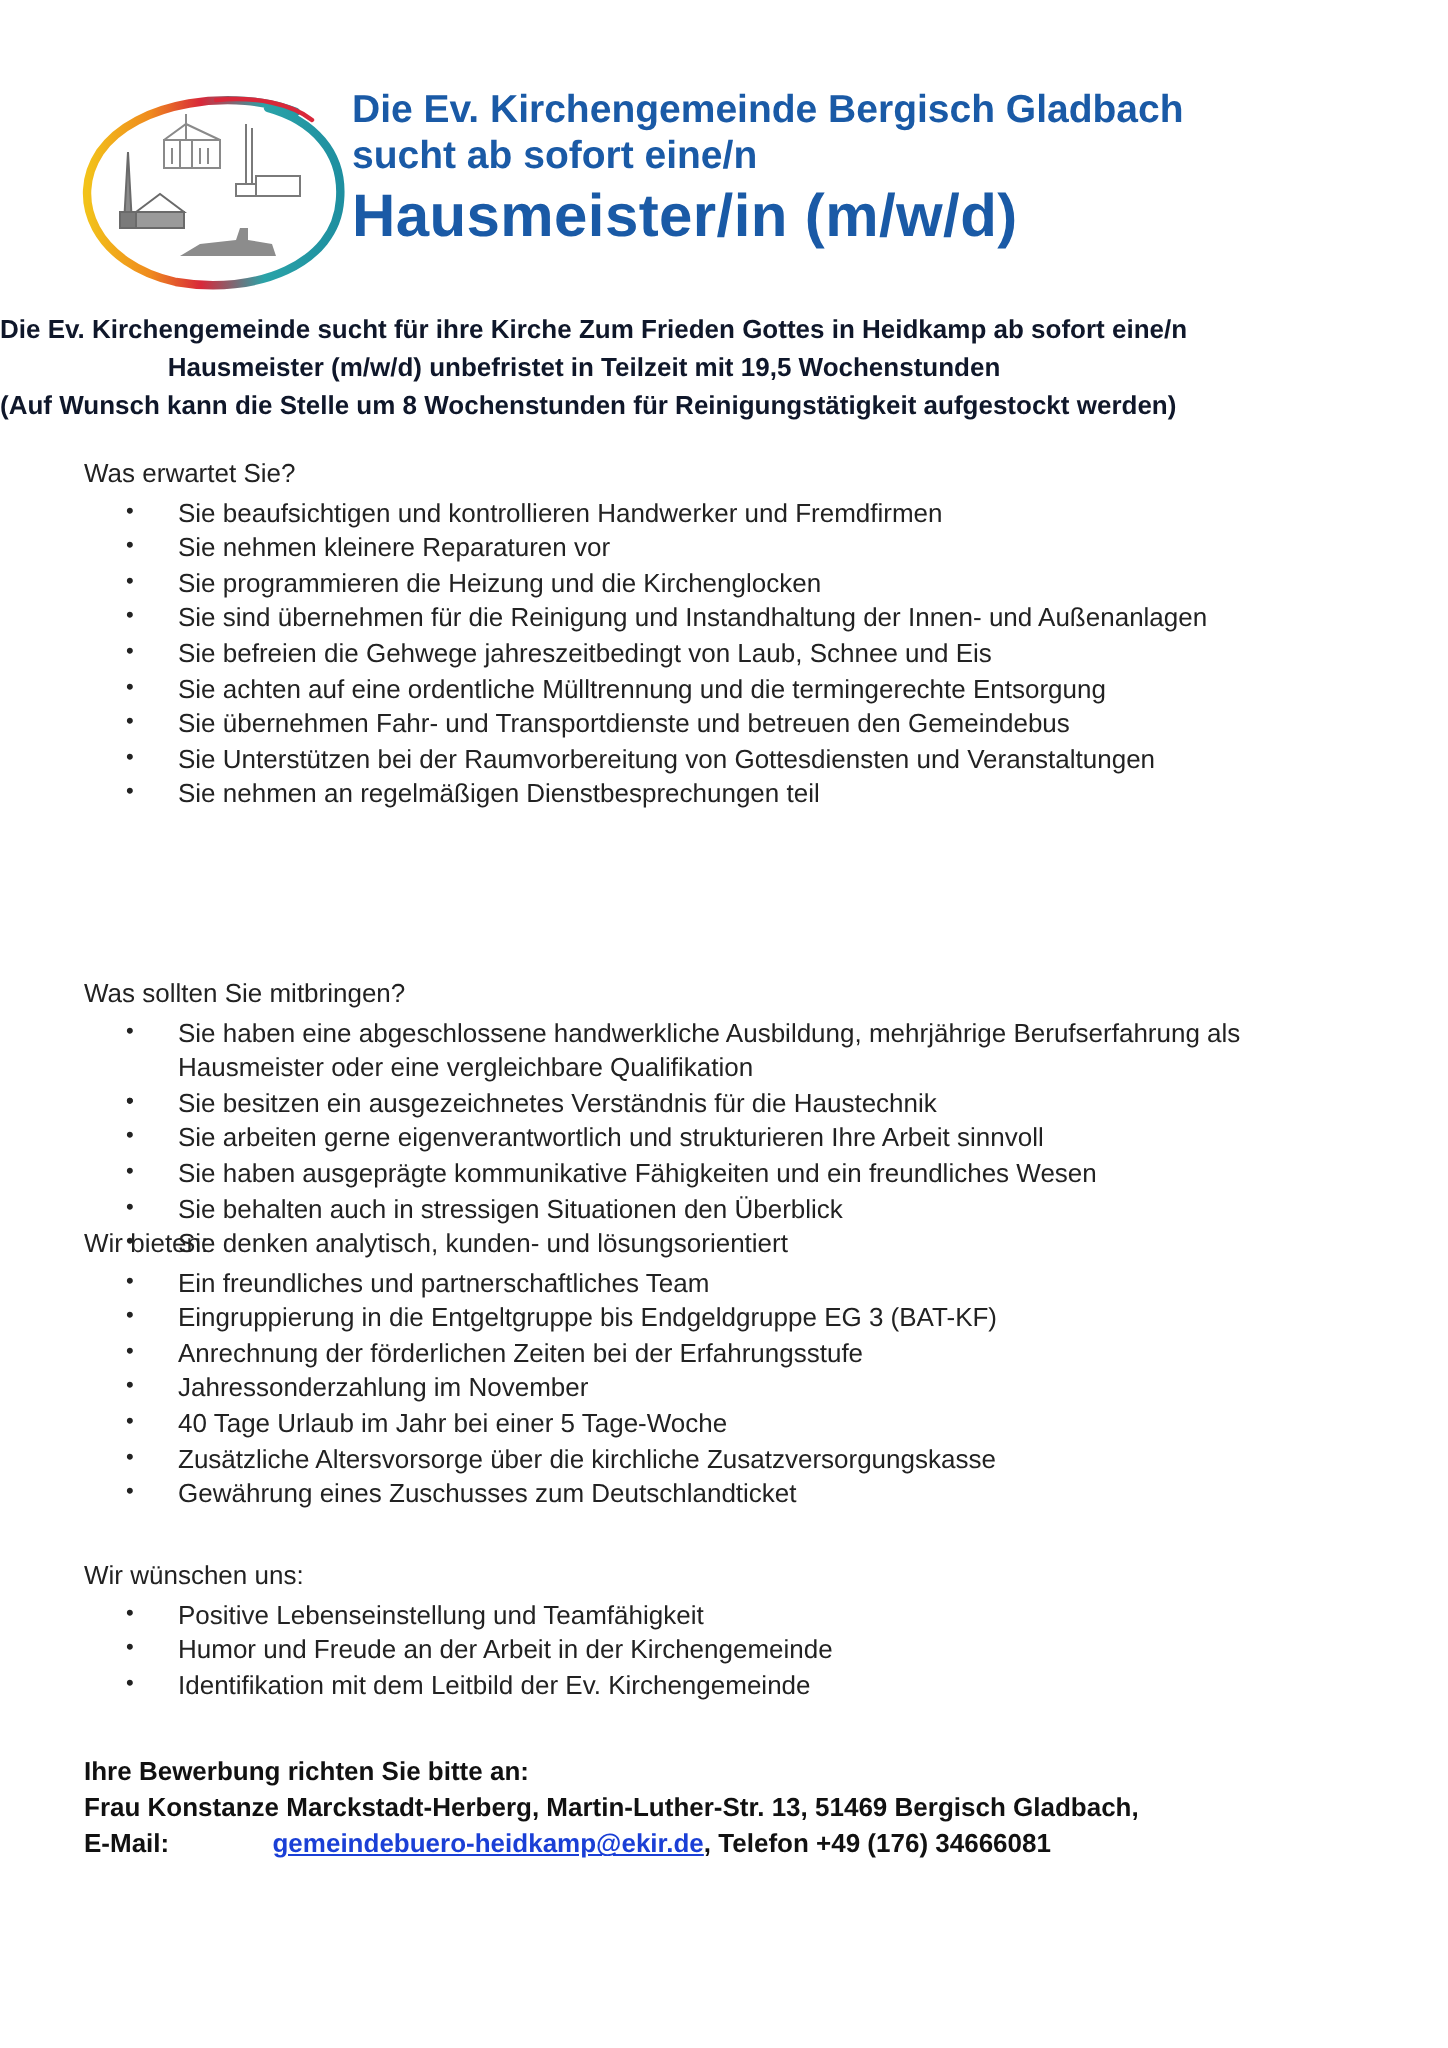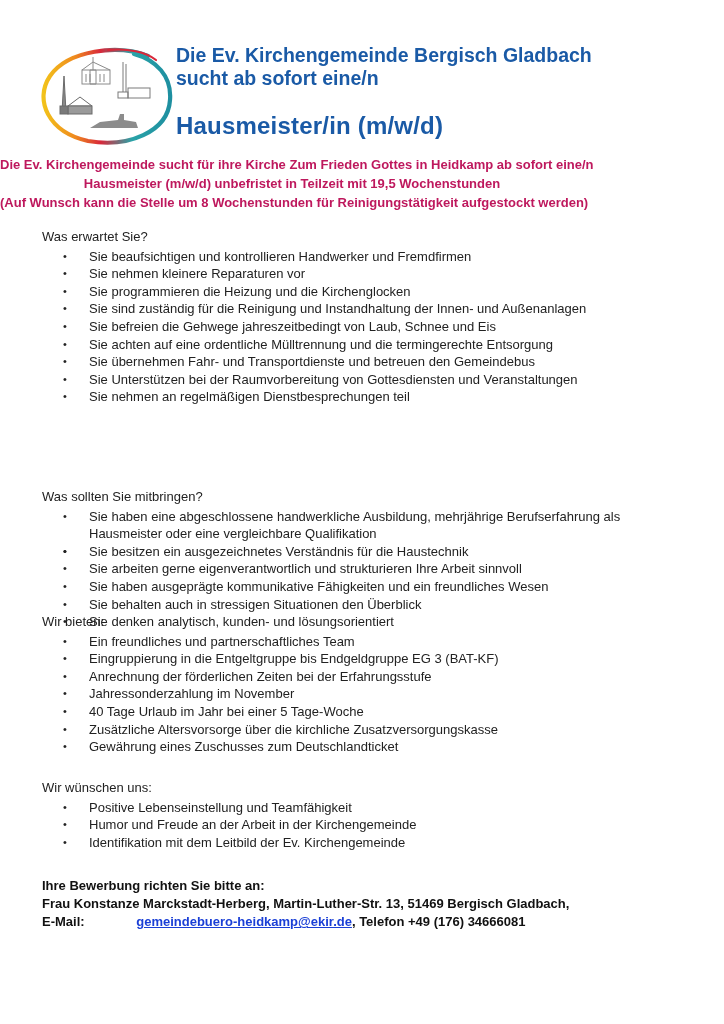--- a/index.html
+++ b/index.html
@@ -35,36 +35,36 @@
       top: 44px;
       color: #1a5aa6;
       font-weight: bold;
     }
     .title-line1, .title-line2 {
       font-size: 19.5px;
       line-height: 23px;
       white-space: nowrap;
     }
     .title-line3 {
-      font-size: 24px;
+      font-size: 30px;
       line-height: 36px;
-      margin-top: 18px;
+      margin-top: 1px;
       white-space: nowrap;
       letter-spacing: 0.2px;
     }
     .intro {
       position: absolute;
       left: 0;
       top: 155px;
       width: 584px;
       text-align: center;
       font-weight: bold;
       font-size: 13px;
       line-height: 19px;
-      color: #be185d;
+      color: #0f172a;
     }
     .intro div { white-space: nowrap; }
     .section {
       position: absolute;
       left: 42px;
       width: 650px;
       font-size: 13px;
       line-height: 17.6px;
       color: #222;
     }
@@ -169,21 +169,21 @@
   <div>Hausmeister (m/w/d) unbefristet in Teilzeit mit 19,5 Wochenstunden</div>
   <div>(Auf Wunsch kann die Stelle um 8 Wochenstunden für Reinigungstätigkeit aufgestockt werden)</div>
 </div>
 
 <div class="section" id="sec-expect">
   <div class="section-heading">Was erwartet Sie?</div>
   <ul class="bullets">
     <li><span class="bullet">•</span><span>Sie beaufsichtigen und kontrollieren Handwerker und Fremdfirmen</span></li>
     <li><span class="bullet">•</span><span>Sie nehmen kleinere Reparaturen vor</span></li>
     <li><span class="bullet">•</span><span>Sie programmieren die Heizung und die Kirchenglocken</span></li>
-    <li><span class="bullet">•</span><span>Sie sind zuständig für die Reinigung und Instandhaltung der Innen- und Außenanlagen</span></li>
+    <li><span class="bullet">•</span><span>Sie sind übernehmen für die Reinigung und Instandhaltung der Innen- und Außenanlagen</span></li>
     <li><span class="bullet">•</span><span>Sie befreien die Gehwege jahreszeitbedingt von Laub, Schnee und Eis</span></li>
     <li><span class="bullet">•</span><span>Sie achten auf eine ordentliche Mülltrennung und die termingerechte Entsorgung</span></li>
     <li><span class="bullet">•</span><span>Sie übernehmen Fahr- und Transportdienste und betreuen den Gemeindebus</span></li>
     <li><span class="bullet">•</span><span>Sie Unterstützen bei der Raumvorbereitung von Gottesdiensten und Veranstaltungen</span></li>
     <li><span class="bullet">•</span><span>Sie nehmen an regelmäßigen Dienstbesprechungen teil</span></li>
   </ul>
 </div>
 
 <div class="section" id="sec-bring">
   <div class="section-heading">Was sollten Sie mitbringen?</div>

